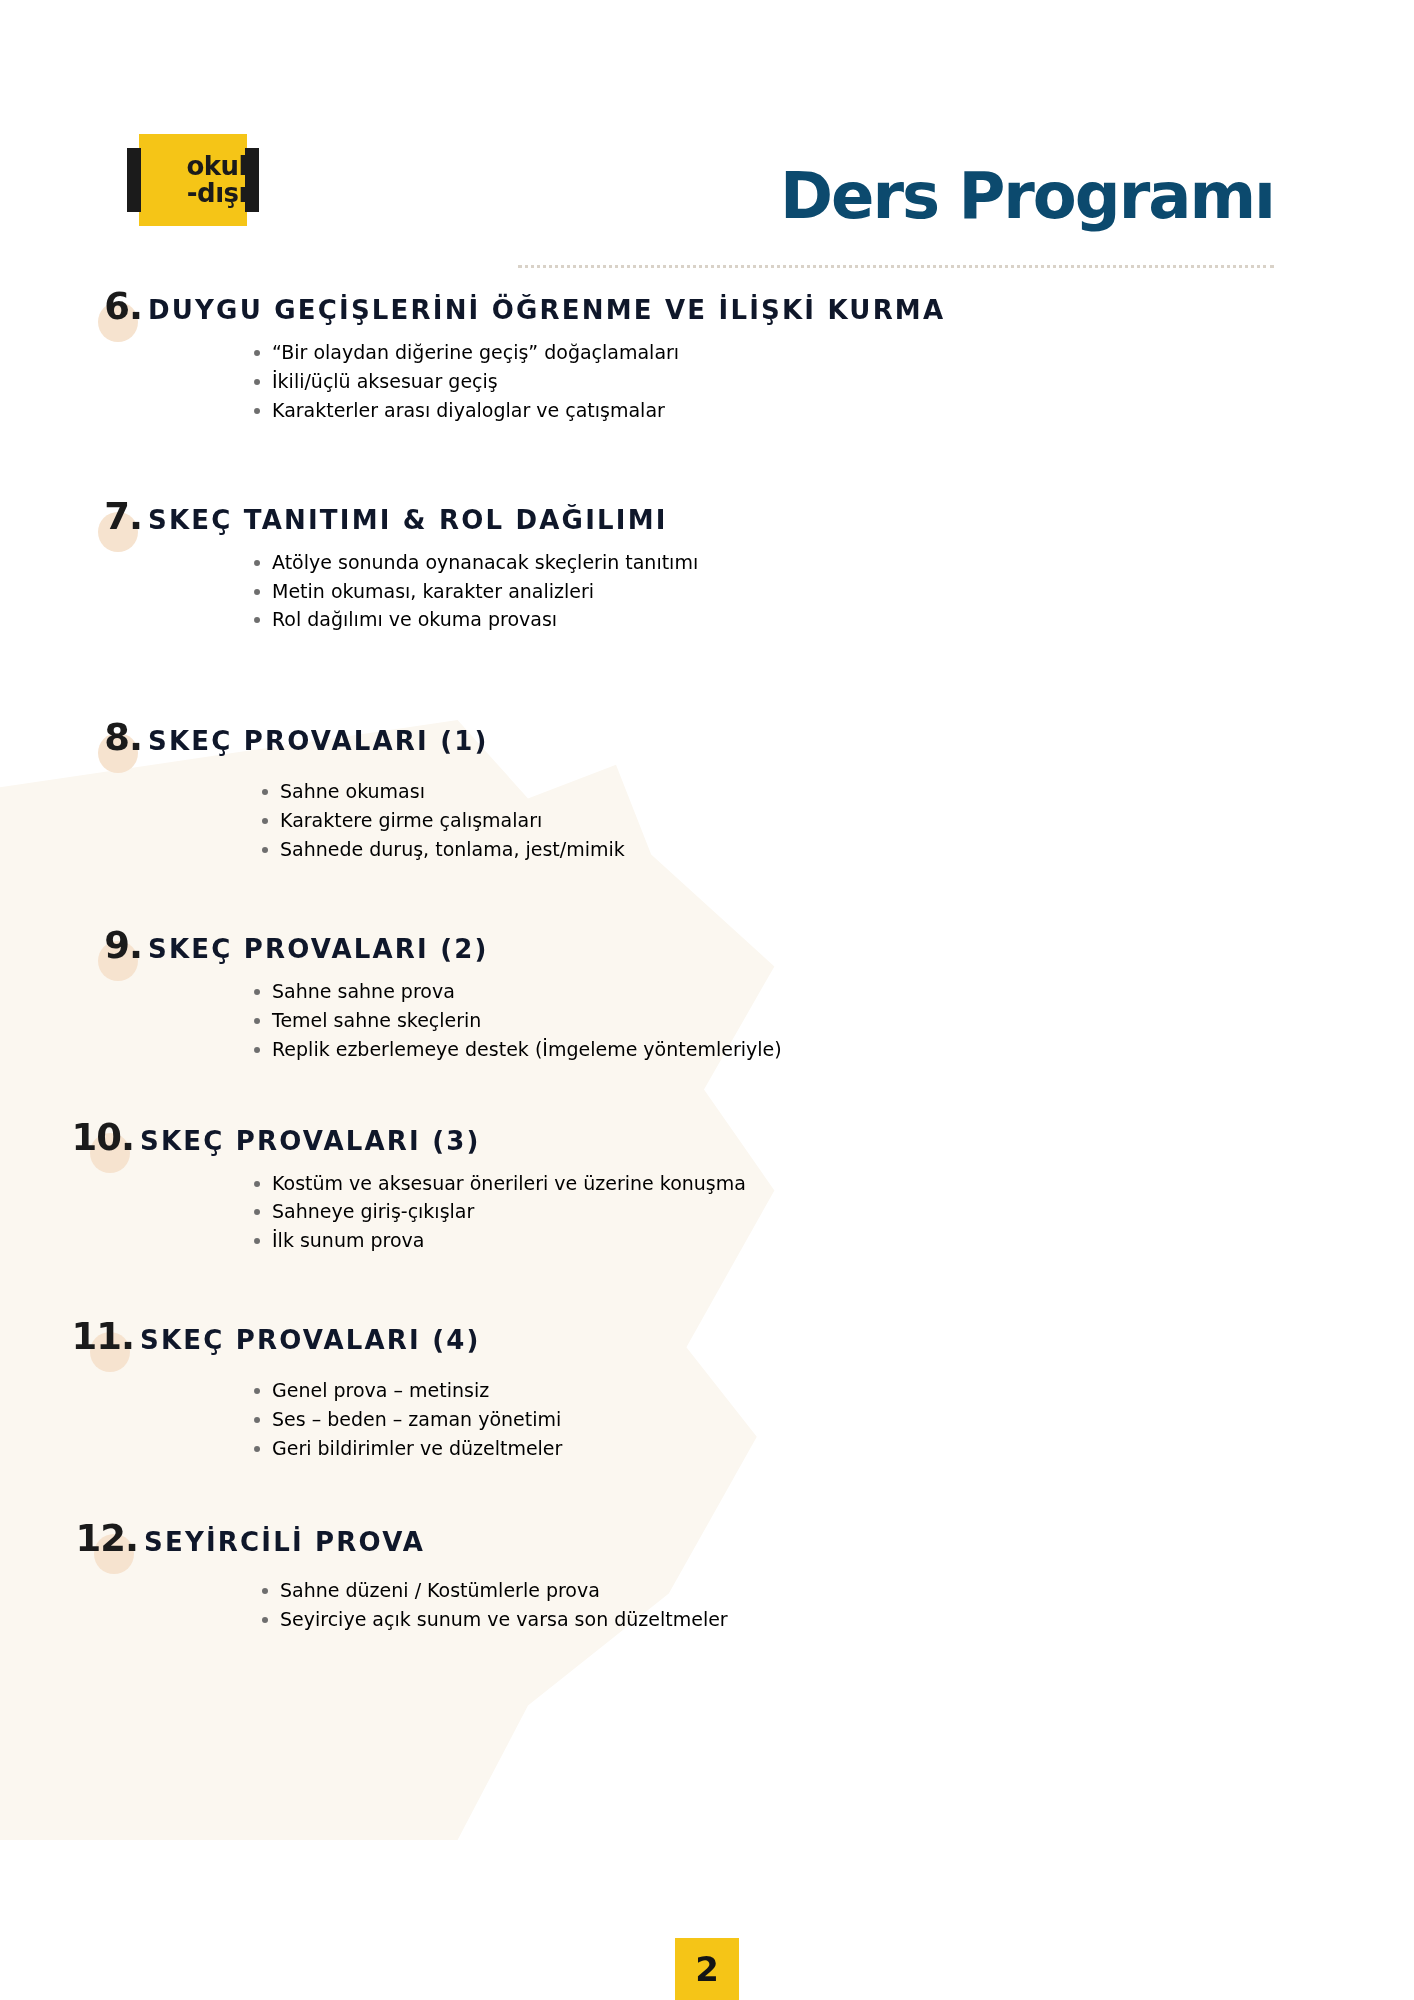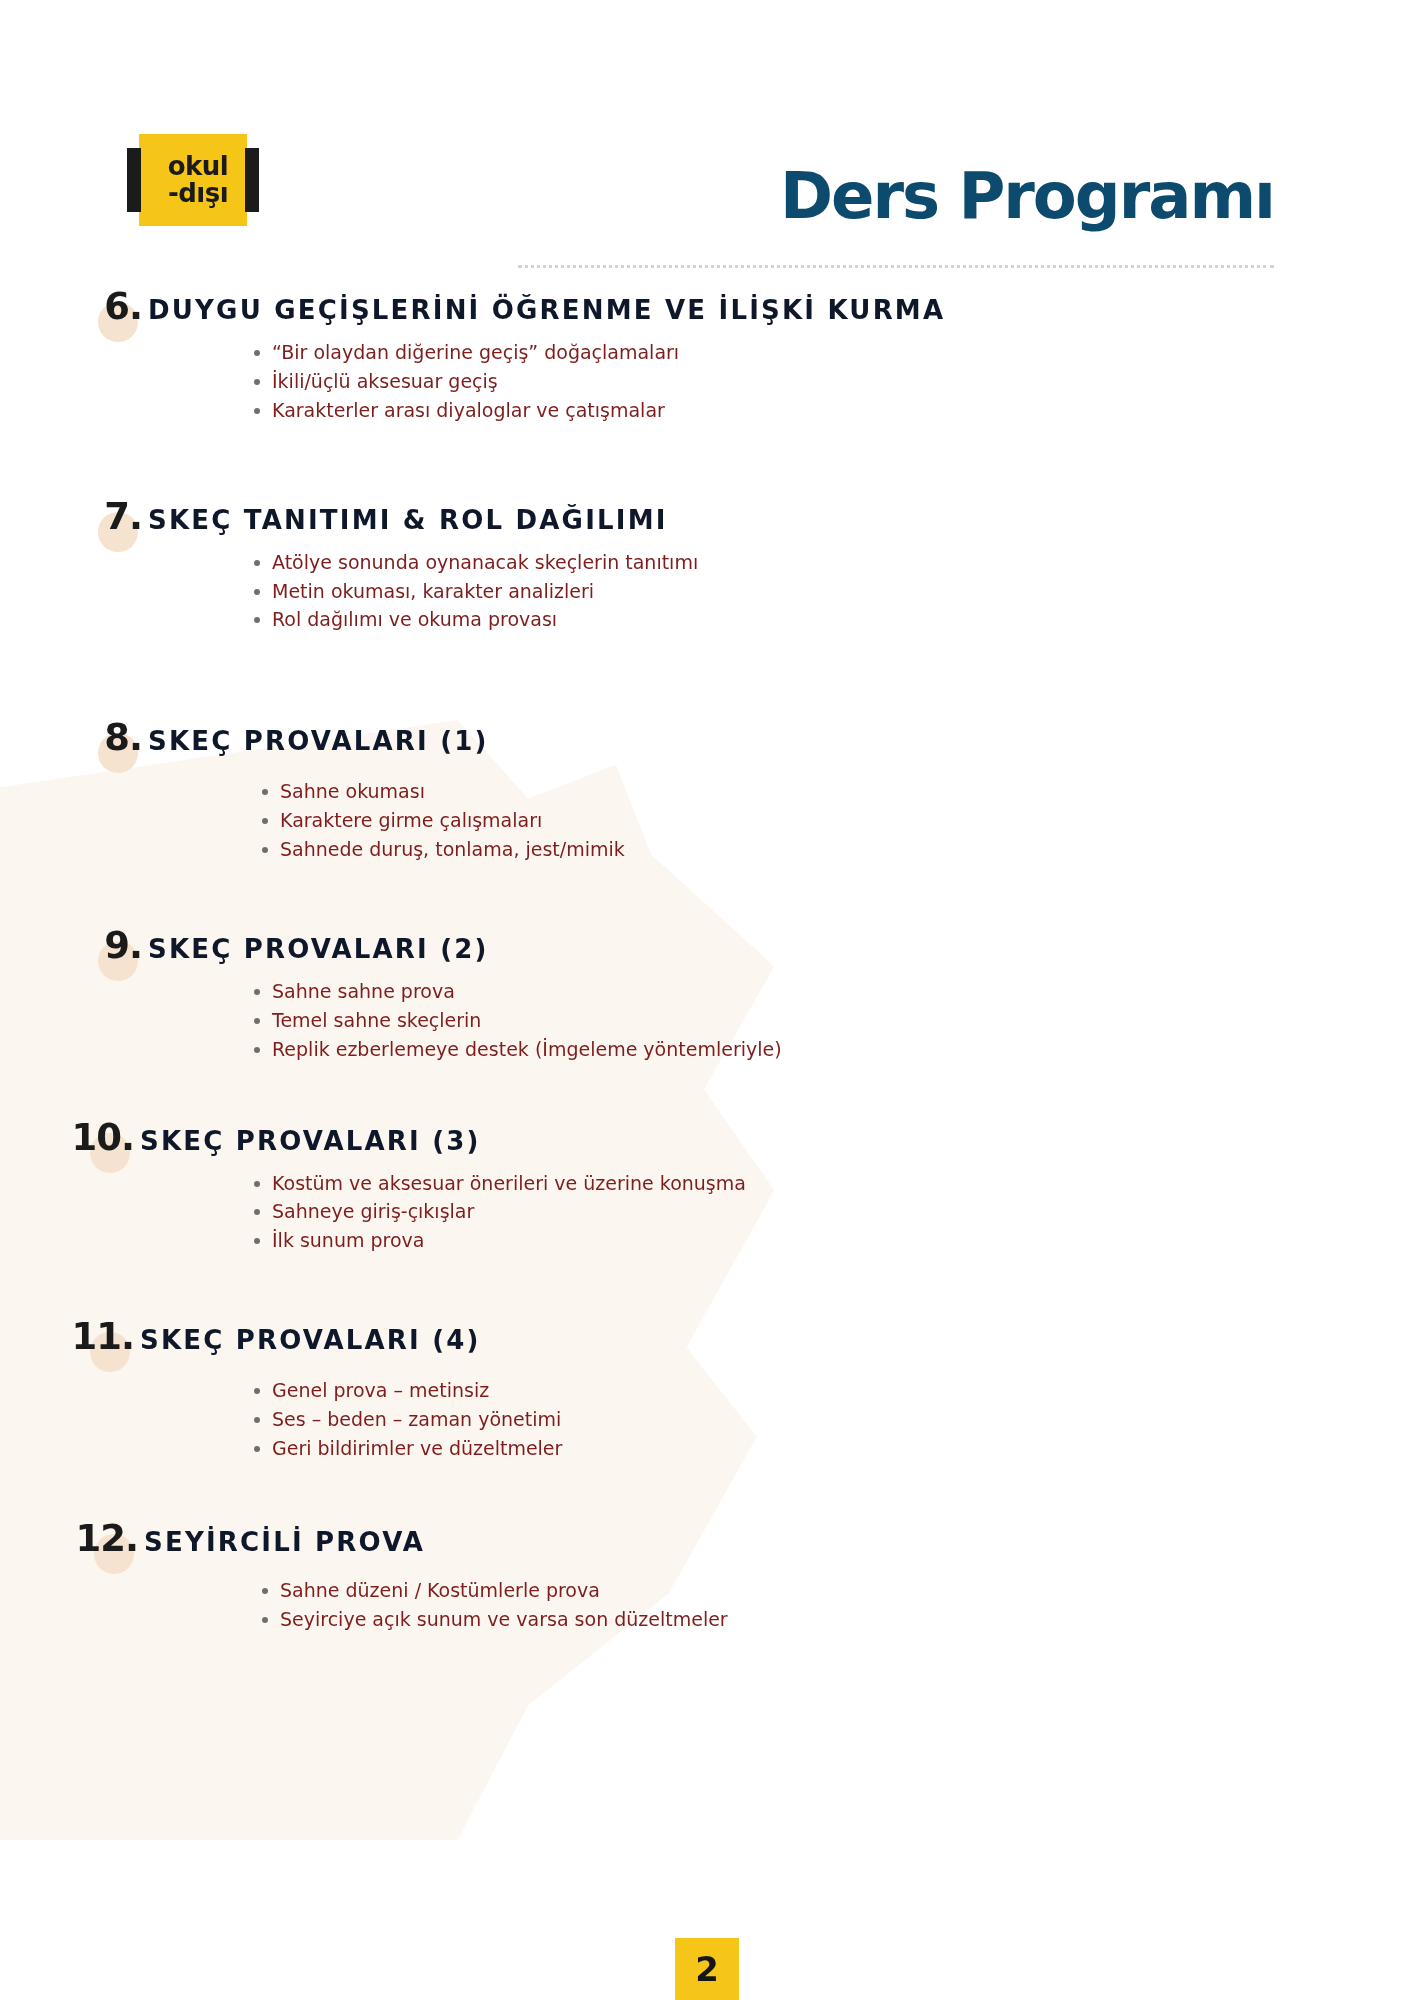--- a/index.html
+++ b/index.html
@@ -45,21 +45,21 @@
   .logo {
     position: absolute;
     left: 139px;
     top: 134px;
     width: 108px;
     height: 92px;
     background: #f5c517;
     display: flex;
     flex-direction: column;
     justify-content: center;
-    align-items: center;
+    align-items: flex-end;
     padding-left: 10px;
     box-sizing: border-box;
   }
   .logo::before {
     content: "";
     position: absolute;
     left: -12px;
     top: 14px;
     width: 14px;
     height: 64px;
@@ -155,21 +155,21 @@
   }
   .bullets {
     list-style: none;
     margin: 10px 0 0 0;
     padding: 0;
   }
   .bullets li {
     position: relative;
     font-family: "DejaVu Sans", sans-serif;
     font-size: 19px;
-    color: #7f1d1d;
+    color: #000000;
     line-height: 1.52;
     padding-left: 22px;
   }
   .bullets li::before {
     content: "";
     position: absolute;
     left: 4px;
     top: 12px;
     width: 6px;
     height: 6px;

